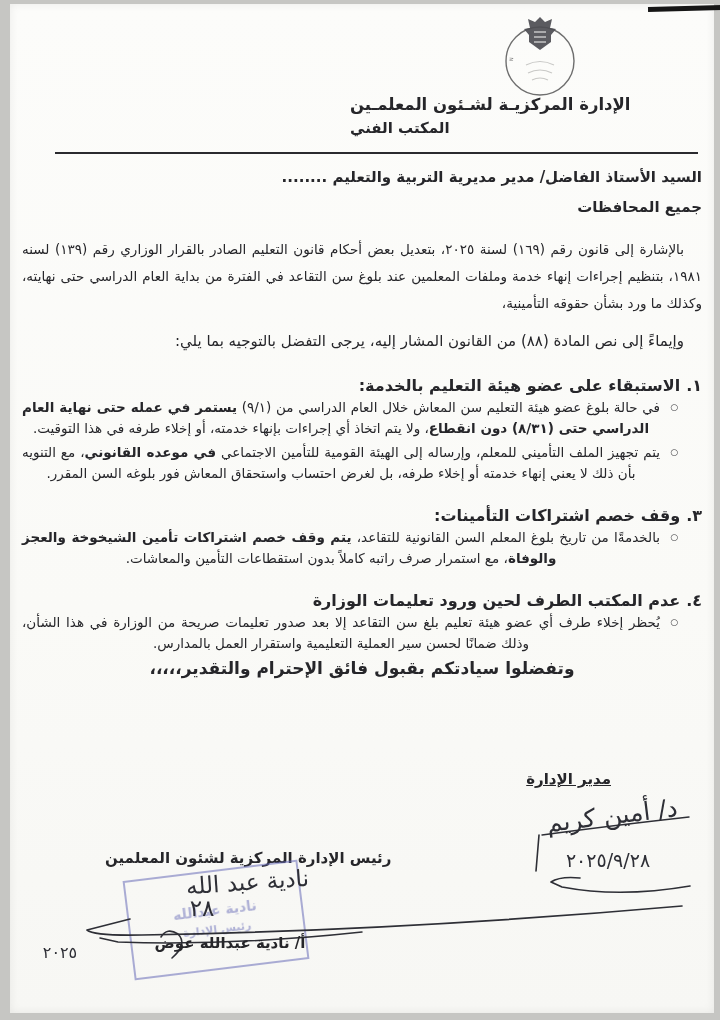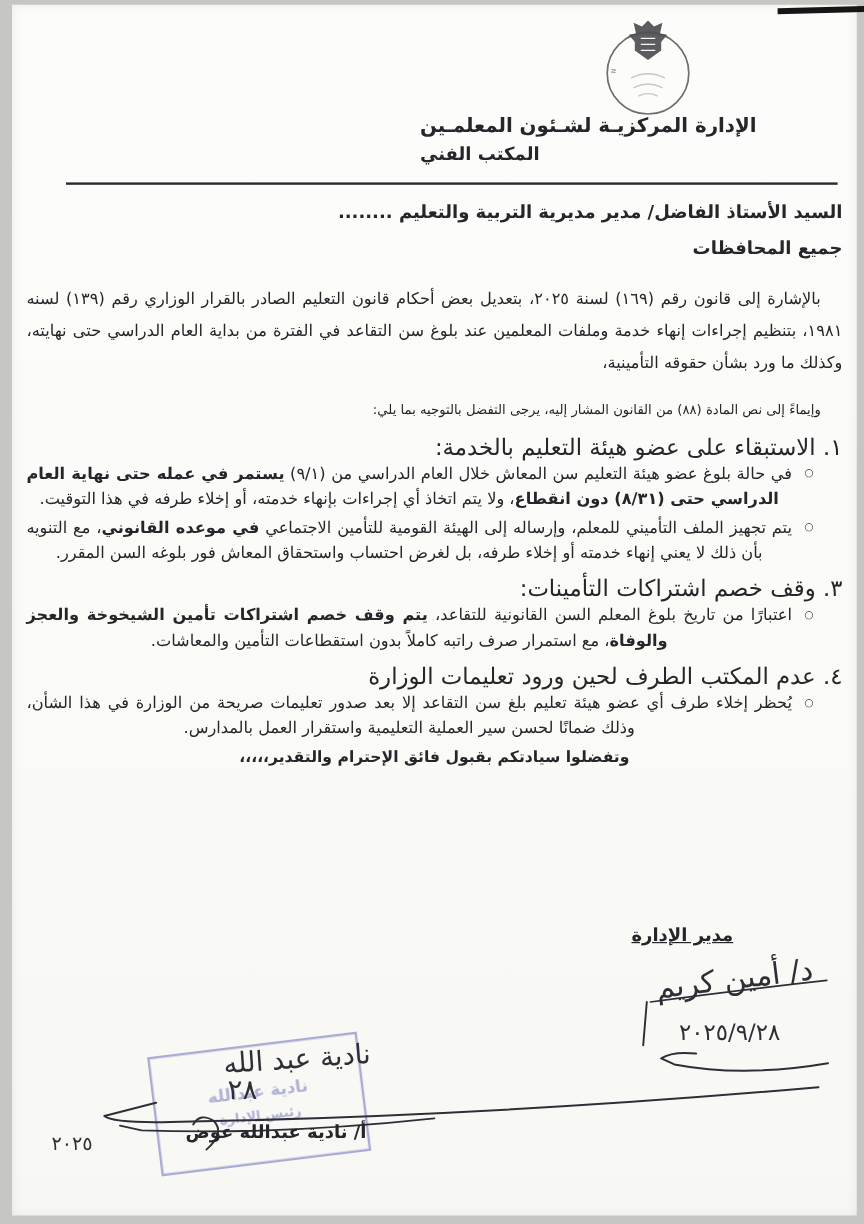--- a/index.html
+++ b/index.html
@@ -22,30 +22,30 @@
   .seal-wrap{position:absolute;top:6px;left:480px;width:100px;height:92px;}
   .org-block{position:absolute;top:88px;right:14px;width:350px;text-align:left;}
   .org-line1{font-weight:bold;font-size:16.5px;line-height:25px;}
   .org-line2{font-weight:bold;font-size:15px;line-height:23px;}
   .head-rule{position:absolute;top:148px;left:45px;right:16px;height:0;border-top:2px solid #2a2a2e;}
   
   .main-text{position:absolute;top:156px;right:12px;left:12px;direction:rtl;}
   .salutation{font-weight:bold;font-size:15px;line-height:25px;margin-top:5px;}
   .addressee{font-weight:bold;font-size:15px;line-height:23px;margin-top:6px;white-space:nowrap;}
   .intro{font-size:13.5px;line-height:27px;margin-top:17px;text-align:justify;text-indent:18px;}
-  .directive{font-size:11px;line-height:25px;margin-top:12px;text-indent:18px;}
+  .directive{font-size:15px;line-height:25px;margin-top:12px;text-indent:18px;}
   .items{margin-top:6px;}
-  .item-head{font-weight:normal;font-size:19px;line-height:21px;margin-top:9px;}
+  .item-head{font-weight:bold;font-size:16px;line-height:21px;margin-top:21px;}
   .item-head .num{display:inline-block;margin-left:6px;}
   .bullet-row{display:flex;flex-direction:row;margin:1px 24px 3px 0;}
   .marker{width:18px;flex:0 0 18px;font-size:9px;line-height:21px;color:#3a3a3e;}
   .bullet-text{flex:1;font-size:13.5px;line-height:21px;text-align:justify;text-align-last:center;}
   .bullet-text .b{font-weight:bold;}
   .closing-line{font-size:13.5px;line-height:22px;margin-top:10px;font-weight:500;}
-  .valediction{font-weight:bold;font-size:13px;line-height:22px;margin-top:3px;text-align:center;}
+  .valediction{font-weight:bold;font-size:17px;line-height:22px;margin-top:3px;text-align:center;}
   
   .sig-right-title{position:absolute;top:766px;right:103px;font-weight:bold;font-size:15px;text-decoration:underline;}
   .sig-left-title{position:absolute;top:845px;left:95px;font-weight:bold;font-size:15px;}
   .printed-name{position:absolute;top:930px;left:120px;width:200px;text-align:center;font-weight:bold;font-size:15px;z-index:5;}
   .sig-svg{position:absolute;z-index:4;}
   .stamp{
     position:absolute;top:866px;left:118px;width:172px;height:96px;
     border:2px solid rgba(104,108,184,.55);transform:rotate(-7deg);
     z-index:2;display:flex;flex-direction:column;justify-content:center;align-items:center;
     filter:blur(.4px);
@@ -105,21 +105,21 @@
           <div class="bullet-text"><span>يتم تجهيز الملف التأميني للمعلم، وإرساله إلى الهيئة القومية للتأمين الاجتماعي </span><span class="b">في موعده القانوني</span><span>، مع التنويه بأن ذلك لا يعني إنهاء خدمته أو إخلاء طرفه، بل لغرض احتساب واستحقاق المعاش فور بلوغه السن المقرر.</span></div>
         </div>
       </div>
 
       <div class="item">
         <div class="item-head">
           <span class="num">٣.</span><span>وقف خصم اشتراكات التأمينات:</span>
         </div>
         <div class="bullet-row">
           <span class="marker">○</span>
-          <div class="bullet-text"><span>اعتبارًا من تاريخ بلوغ المعلم السن القانونية للتقاعد، </span><span class="b">يتم وقف خصم اشتراكات تأمين الشيخوخة والعجز والوفاة</span><span>، مع استمرار صرف راتبه كاملاً بدون استقطاعات التأمين والمعاشات.</span></div>
+          <div class="bullet-text"><span>بالخدمةًا من تاريخ بلوغ المعلم السن القانونية للتقاعد، </span><span class="b">يتم وقف خصم اشتراكات تأمين الشيخوخة والعجز والوفاة</span><span>، مع استمرار صرف راتبه كاملاً بدون استقطاعات التأمين والمعاشات.</span></div>
         </div>
       </div>
 
       <div class="item">
         <div class="item-head">
           <span class="num">٤.</span><span>عدم المكتب الطرف لحين ورود تعليمات الوزارة</span>
         </div>
         <div class="bullet-row">
           <span class="marker">○</span>
           <div class="bullet-text"><span>يُحظر إخلاء طرف أي عضو هيئة تعليم بلغ سن التقاعد إلا بعد صدور تعليمات صريحة من الوزارة في هذا الشأن، وذلك ضمانًا لحسن سير العملية التعليمية واستقرار العمل بالمدارس.</span></div>
@@ -133,20 +133,21 @@
 
   <div class="sig-right-title">مدير الإدارة</div>
   <svg class="sig-svg" style="top:786px;left:498px;" width="205" height="110" viewBox="0 0 205 110">
     <text class="hand" x="105" y="34" font-size="25" text-anchor="middle" transform="rotate(-7 105 34)">د/ أمين كريم</text>
     <path class="ink" stroke-width="1.4" d="M34,45 Q100,36 181,27"></path>
     <path class="ink" stroke-width="1.6" d="M31,45 L28,81"></path>
     <text class="hand" x="100" y="77" font-size="19" text-anchor="middle" style="direction:ltr">٢٠٢٥/٩/٢٨</text>
     <path class="ink" stroke-width="1.7" d="M182,96 Q112,108 54,97 L43,92 Q52,86 72,88"></path>
   </svg>
 
+  <div class="sig-left-title">رئيس الإدارة المركزية لشئون المعلمين</div>
 
   <div class="stamp">
     <div class="stamp-line">نادية عبدالله</div>
     <div class="stamp-line small">رئيس الإدارة</div>
   </div>
 
   <svg class="sig-svg" style="top:856px;left:20px;" width="676" height="136" viewBox="0 0 676 136">
     <text class="hand" x="218" y="30" font-size="23" text-anchor="middle" transform="rotate(-4 218 30)">نادية عبد الله</text>
     <text class="hand" x="172" y="56" font-size="23" text-anchor="middle">٢٨</text>
     <path class="ink" stroke-width="1.7" d="M652,46 C470,62 282,72 112,75 Q64,76 57,70 L100,59"></path>

